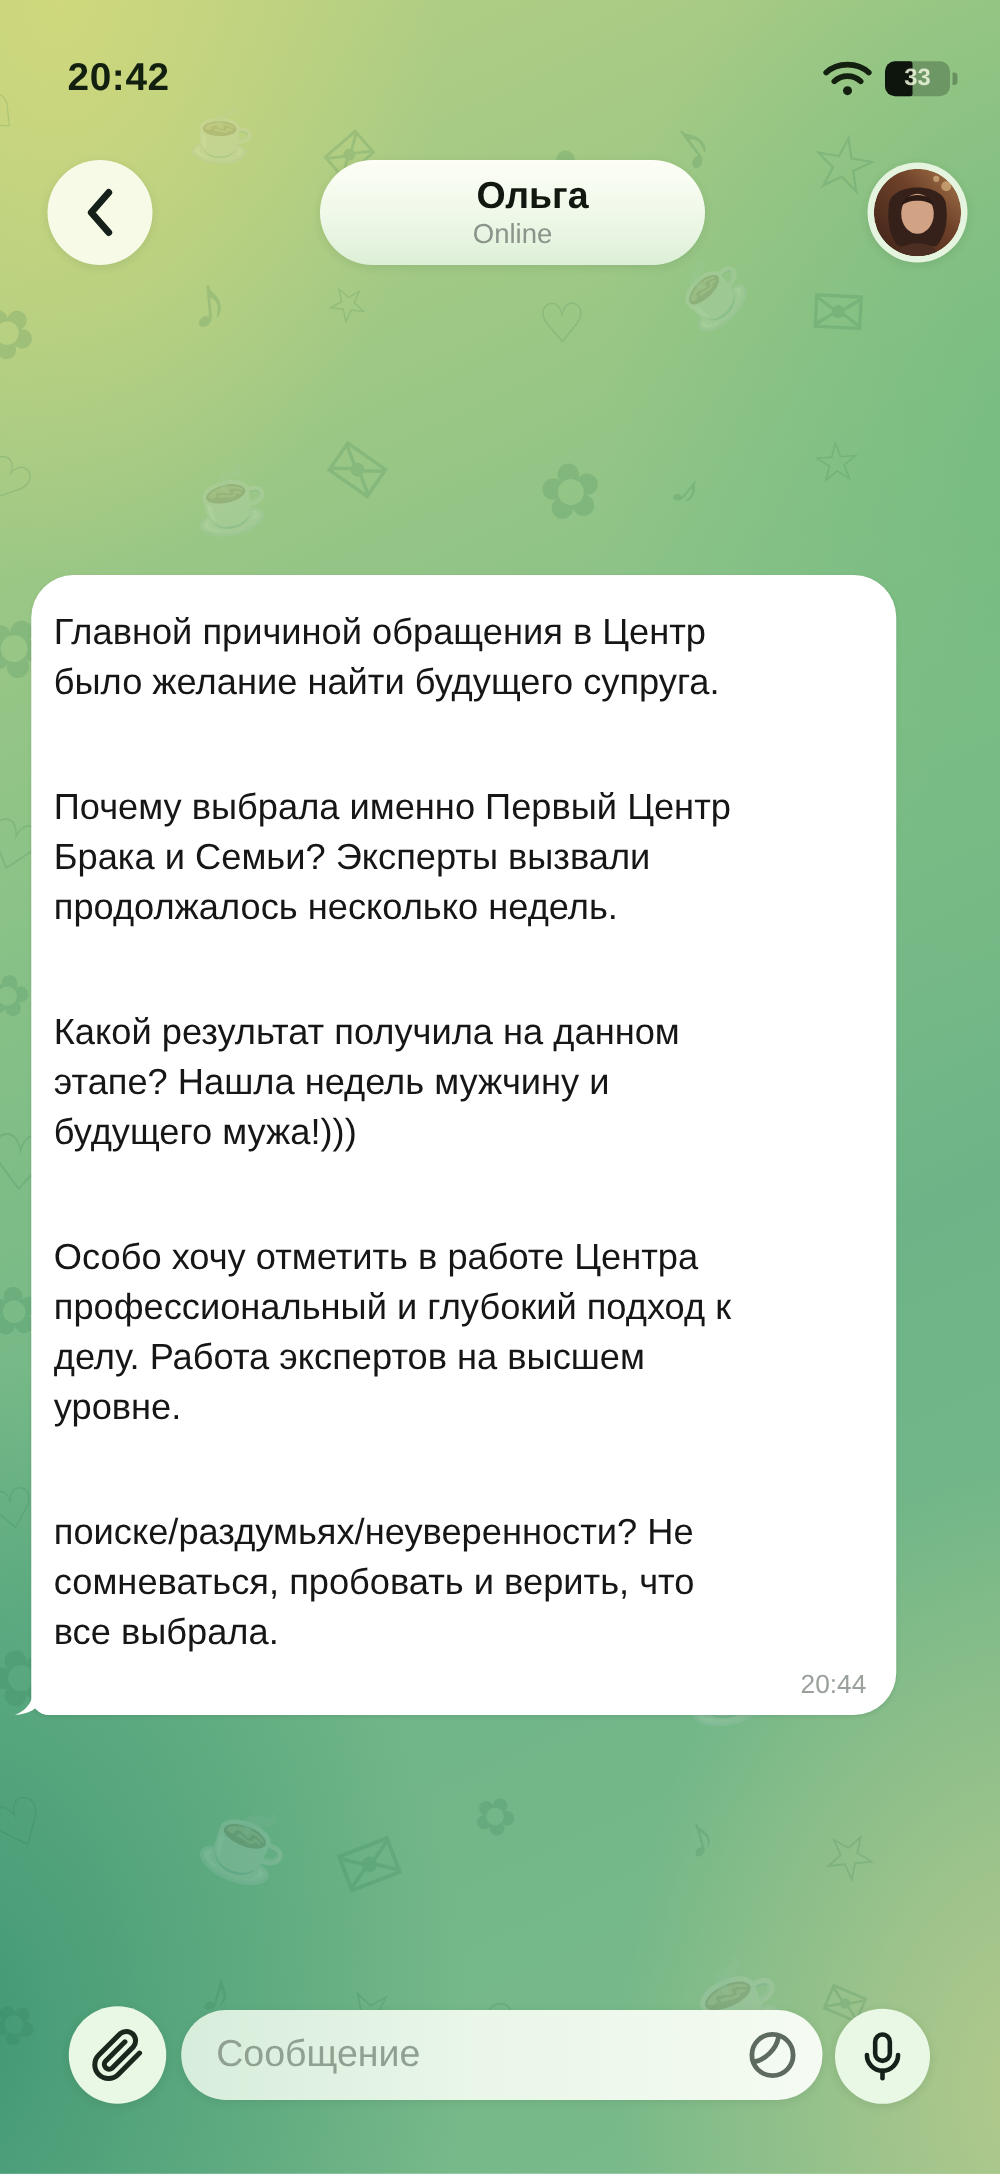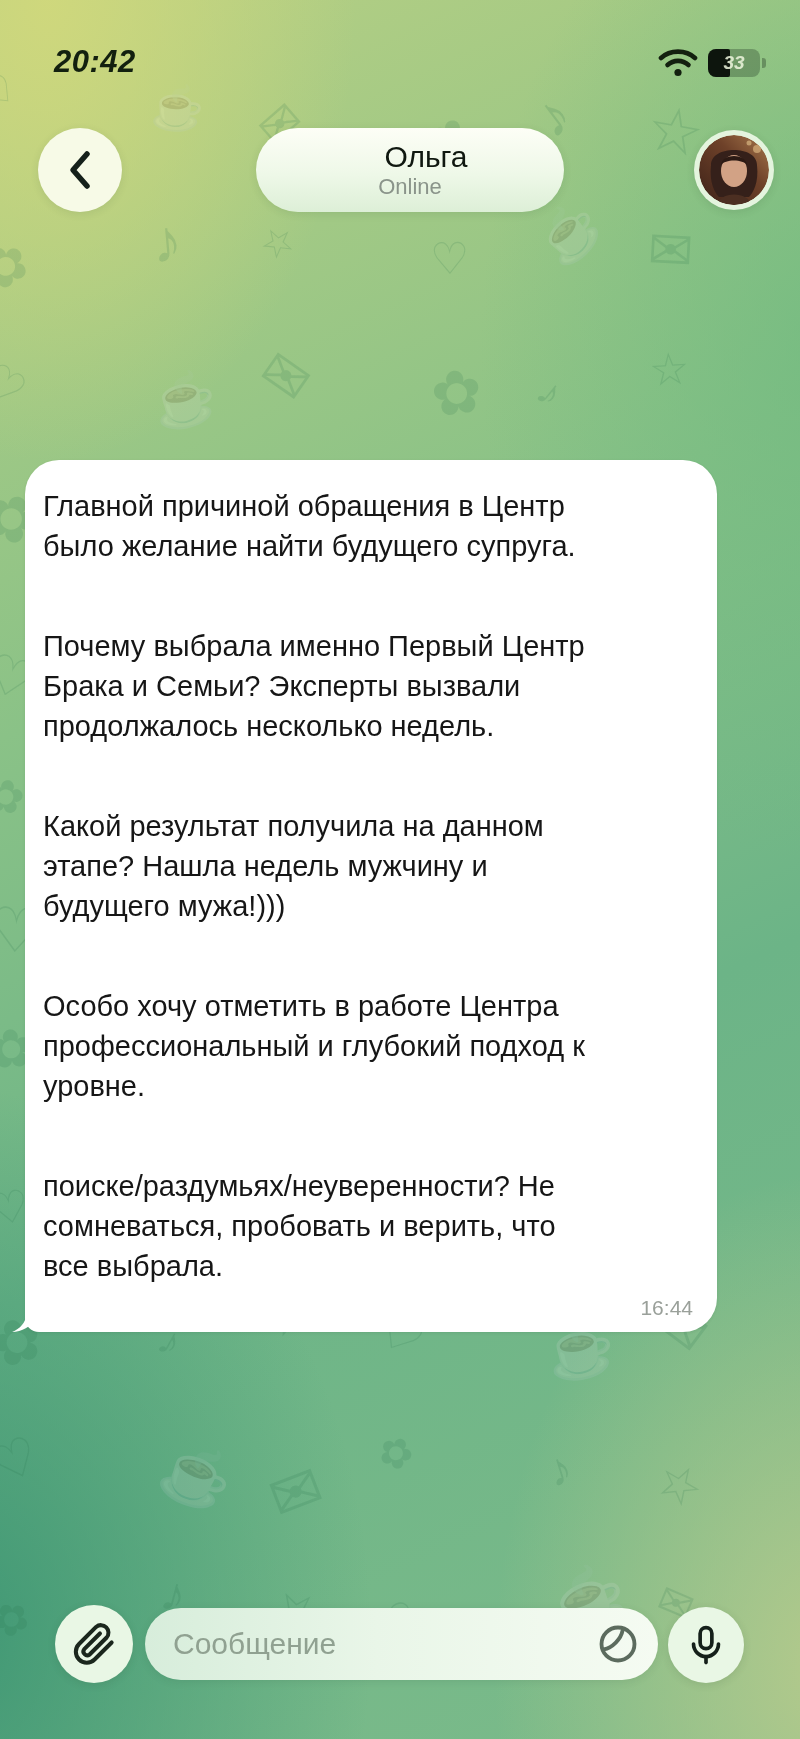--- a/index.html
+++ b/index.html
@@ -10,39 +10,39 @@
       radial-gradient(55% 38% at 6% 0%,  rgba(208,216,124,0.95), rgba(208,216,124,0) 70%),
       radial-gradient(60% 40% at 105% 20%, rgba(112,186,128,0.75), rgba(112,186,128,0) 75%),
       radial-gradient(70% 42% at -6% 94%, rgba(58,148,114,0.90), rgba(58,148,114,0) 75%),
       radial-gradient(55% 38% at 103% 96%, rgba(182,202,140,0.95), rgba(182,202,140,0) 75%),
       linear-gradient(155deg,#b9d083 0%, #8ac287 35%, #6cb487 62%, #7cbb8a 100%);
   }
   .doodles{position:absolute;inset:0;pointer-events:none;}
   .doodles span{position:absolute;color:rgba(40,112,72,0.16);user-select:none;}
 
   
-  .statusbar{position:absolute;left:0;top:0;width:100%;height:90px;font-style:italic;}
+  .statusbar{position:absolute;left:0;top:0;width:100%;height:90px;}
   .sb-time{position:absolute;left:54px;top:44px;font-size:31px;font-weight:700;color:#13200f;letter-spacing:0.5px;}
   .sb-right{position:absolute;right:40px;top:48px;display:flex;align-items:center;gap:10px;}
   .wifi{width:40px;height:30px;}
   .battery{position:relative;width:52px;height:28px;border-radius:8px;background:rgba(28,48,30,0.30);overflow:visible;}
   .battery .fill{position:absolute;left:0;top:0;bottom:0;width:42%;background:#0d150d;border-radius:8px 2px 2px 8px;}
   .battery .pct{position:absolute;inset:0;display:flex;align-items:center;justify-content:center;
     font-size:19px;font-weight:700;color:rgba(238,246,222,0.85);}
   .battery .cap{position:absolute;right:-6px;top:9px;width:4px;height:10px;border-radius:0 3px 3px 0;background:rgba(28,48,30,0.35);}
 
   
   .header{position:absolute;left:0;top:118px;width:100%;height:100px;}
   .back-btn{position:absolute;left:38px;top:10px;width:84px;height:84px;border-radius:50%;
     background:#f7fae7;box-shadow:0 2px 8px rgba(30,60,35,0.10);display:flex;align-items:center;justify-content:center;cursor:pointer;}
   .title-pill{position:absolute;left:256px;top:10px;width:308px;height:84px;border-radius:42px;
     background:linear-gradient(180deg,#fdfef6 0%,#eef8e8 55%,#ddefd7 100%);
     box-shadow:0 2px 8px rgba(30,60,35,0.10);
     display:flex;flex-direction:column;align-items:center;justify-content:center;cursor:pointer;}
-  .title-pill .name{font-size:30px;font-weight:400;color:#101810;line-height:34px;margin-left:32px;}
+  .title-pill .name{font-size:30px;font-weight:700;color:#101810;line-height:34px;margin-left:32px;}
   .title-pill .online{font-size:22px;color:#8a948a;line-height:26px;}
   .avatar{position:absolute;left:694px;top:12px;width:80px;height:80px;border-radius:50%;
     background:#e4f4de;box-shadow:0 2px 8px rgba(30,60,35,0.12);display:flex;align-items:center;justify-content:center;cursor:pointer;}
   .avatar svg{border-radius:50%;}
 
   
   .bubble{position:absolute;left:25px;top:460px;width:692px;box-sizing:border-box;
     background:#ffffff;border-radius:34px 34px 34px 14px;
     padding:26px 20px 46px 18px;
     box-shadow:0 1px 3px rgba(30,60,35,0.10);}
@@ -213,29 +213,30 @@
         <span class="ln">продолжалось несколько недель.</span>
       </p>
       <p>
         <span class="ln">Какой результат получила на данном</span>
         <span class="ln">этапе? Нашла недель мужчину и</span>
         <span class="ln">будущего мужа!)))</span>
       </p>
       <p>
         <span class="ln">Особо хочу отметить в работе Центра</span>
         <span class="ln">профессиональный и глубокий подход к</span>
+        <span class="ln">делу. Работа экспертов на высшем</span>
         <span class="ln">уровне.</span>
       </p>
       <p>
         <span class="ln">поиске/раздумьях/неуверенности? Не</span>
         <span class="ln">сомневаться, пробовать и верить, что</span>
         <span class="ln">все выбрала.</span>
       </p>
     </div>
-  <div class="msg-time">16:44</div>
+  <div class="msg-time">20:44</div>
 </div>
 
 <div class="composer">
   <div class="round-btn attach-btn">
     <svg width="46" height="46" viewBox="0 0 24 24" fill="none">
       <path d="M21.2 11.2l-8.9 8.9a5.7 5.7 0 0 1-8.1-8.1l8.9-8.9a3.9 3.9 0 0 1 5.5 5.5l-8.9 8.9a2 2 0 0 1-2.8-2.8l8.2-8.2" stroke="#1b271d" stroke-width="2.1" stroke-linecap="round" stroke-linejoin="round"></path>
     </svg>
   </div>
   <div class="input-pill">
     <input type="text" value="" placeholder="Сообщение" style="">

